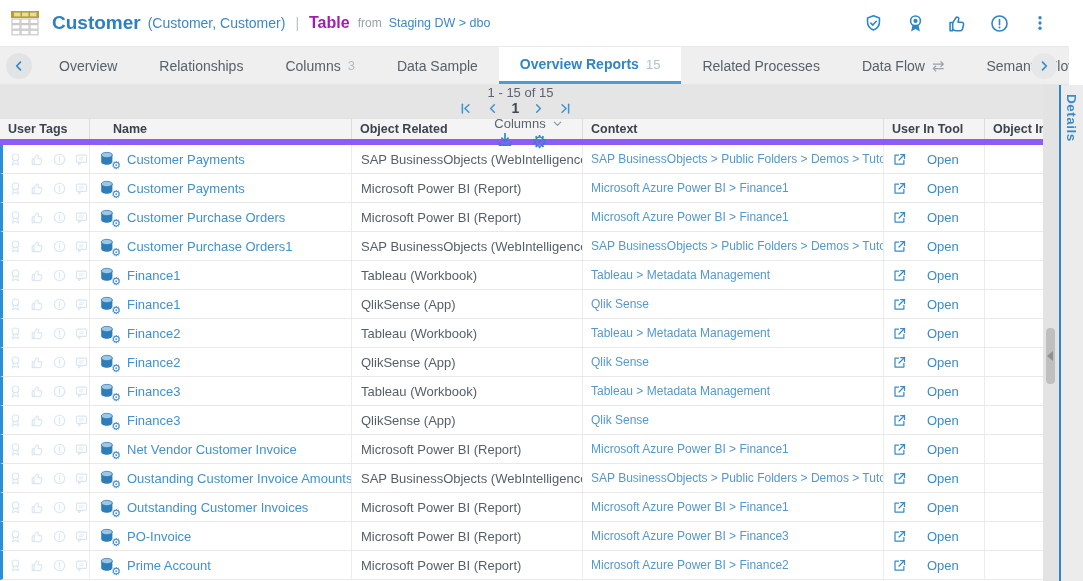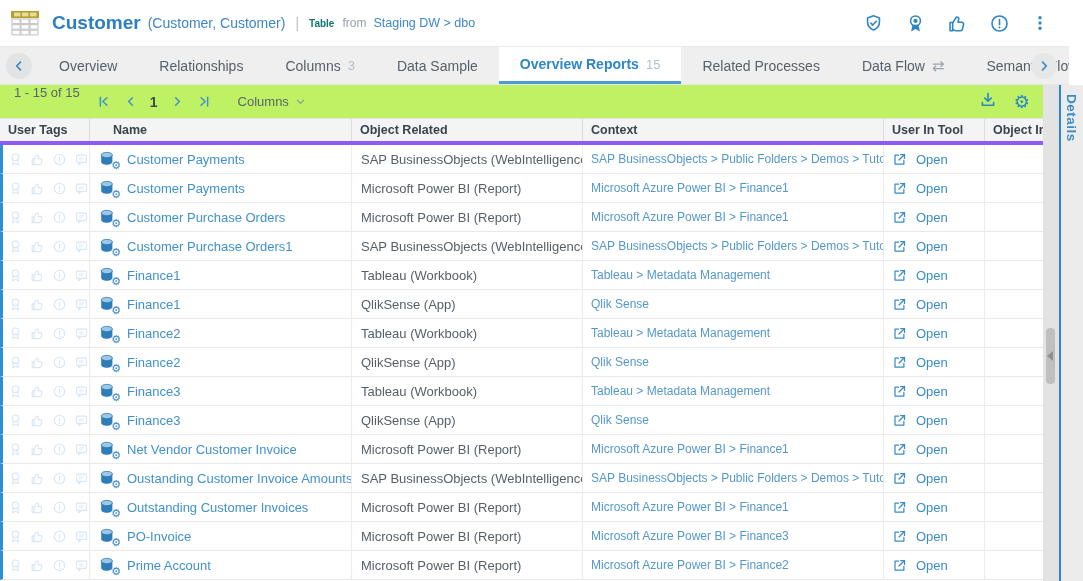--- a/index.html
+++ b/index.html
@@ -7,21 +7,21 @@
     font-family:"Liberation Sans", sans-serif; }
   .app { position:relative; width:1069px; height:581px; background:#fff; }
 
   
   .topbar { height:47px; display:flex; align-items:center; padding:0 12px 0 10px;
     border-bottom:1px solid #e8eaec; background:#fff; }
   .tbl-icon { width:30px; height:26px; margin-right:12px; flex:0 0 auto; }
   .title { color:#2e7fc0; font-size:19px; font-weight:bold; margin-right:7px; white-space:nowrap; }
   .subtitle { color:#3d87c6; font-size:14px; margin-right:10px; white-space:nowrap; }
   .tb-sep { color:#b9c1c8; font-size:14px; margin-right:10px; }
-  .type-label { color:#0f766e; font-size:10px; font-weight:bold; margin-right:8px; }
+  .type-label { color:#a21caf; font-size:16px; font-weight:bold; margin-right:8px; }
   .from-label { color:#97a1aa; font-size:12px; margin-right:7px; }
   .source-path { color:#3d87c6; font-size:12.5px; white-space:nowrap; }
   .tb-spacer { flex:1; }
   .tb-icons { display:flex; align-items:center; gap:21px; padding-right:8px; }
   .tb-icons svg { display:block; }
 
   
   .tabbar { position:relative; height:38px; background:#efefef; display:flex; align-items:stretch;
     border-bottom:1px solid #e6e6e6; }
   .scroll-btn { width:26px; height:26px; border-radius:50%; background:#e2e3e4;
@@ -31,33 +31,33 @@
   .tab { display:flex; align-items:center; padding:2px 21px; font-size:14px; color:#55616b;
     white-space:nowrap; cursor:pointer; }
   .tab .count { margin-left:7px; color:#b4bcc4; font-size:13px; }
   .tab .flow-icon { margin-left:7px; color:#9aa4ae; font-size:15px; }
   .tab.active { background:#fff; color:#2e86c6; font-weight:bold; border-bottom:3px solid #4a9cd6; }
   .tab.active .count { color:#a9c2d6; font-weight:normal; }
 
   
   .main { position:relative; width:1043px; height:496px; }
 
-  .toolbar { height:33px; display:flex; padding-left:14px; background:#bef264; font-size:13px; }
+  .toolbar { height:33px; display:flex; align-items:center; padding-left:14px; background:#e5e5e5; font-size:13px;flex-direction:column; }
   .range { color:#5a646e; margin-right:16px; }
   .pager { display:flex; align-items:center; gap:12px; margin-right:26px; }
   .pager .pbtn { cursor:pointer; display:flex; align-items:center; }
   .page-num { color:#3f4a54; font-weight:bold; font-size:14px; }
   .columns-dd { display:flex; align-items:center; gap:6px; color:#5a646e; cursor:pointer; }
   .toolbar-spacer { flex:1; }
   .toolbar-icons { display:flex; align-items:center; gap:17px; padding-right:13px; }
   .gear-glyph { color:#2e86c6; font-size:18px; line-height:1; cursor:pointer; }
 
   
   .thead { display:flex; height:27px; background:#f4f4f4; border-top:1px solid #e2e2e2;
-    border-bottom:4px solid #8b5cf6; }
+    border-bottom:6px solid #8b5cf6; }
   .th { display:flex; align-items:center; font-size:12.5px; font-weight:bold; color:#3a444e;
     border-right:1px solid #dddddd; overflow:hidden; white-space:nowrap; padding-left:8px; }
   .tbody { }
   .row { display:flex; height:29px; border-bottom:1px solid #e9e9e9; background:#fff;
     border-left:3px solid #2a8fd8; }
   .cell { display:flex; align-items:center; border-right:1px solid #ececec; overflow:hidden;
     white-space:nowrap; }
   .col-tags  { width:90px; }
   .row .col-tags { width:87px; } 
   .col-name  { width:262px; }
@@ -67,21 +67,21 @@
   .col-img   { width:58px; border-right:none; }
 
   .tagicons { display:flex; align-items:center; gap:7px; padding-left:5px; }
   .tagicons svg { display:block; }
   .name-link { color:#4191cc; font-size:13px; cursor:pointer; overflow:hidden; text-overflow:clip; }
   .rep-icon { position:relative; width:19px; height:17px; margin:0 8px 0 10px; flex:0 0 auto; }
   .rep-icon .gear-mini { position:absolute; right:-2px; bottom:-3px; font-size:11px; color:#3a86c8;
     text-shadow:0 0 2px #fff, 0 0 2px #fff; line-height:1; }
   .prof-text { color:#555f68; font-size:13px; padding-left:9px; }
   .ctx-link { color:#5598cb; font-size:12px; padding-left:8px; cursor:pointer; }
-  .open-link { display:flex; align-items:center; gap:9px; color:#3a8cc8; font-size:13px;
+  .open-link { display:flex; align-items:center; gap:20px; color:#3a8cc8; font-size:13px;
     padding-left:8px; cursor:pointer; }
 
   
   .divider-strip { position:absolute; left:1043px; top:85px; width:16px; height:496px; background:#e3e3e3; }
   .divider-handle { position:absolute; left:3px; top:243px; width:9px; height:56px; background:#bfbfbf;
     border-radius:4px; cursor:col-resize; }
   .divider-handle::after { content:""; position:absolute; left:1px; top:23px;
     border-top:5px solid transparent; border-bottom:5px solid transparent; border-right:6px solid #8f8f8f; }
   .blue-rule { position:absolute; left:1059px; top:85px; width:2px; height:496px; background:#2e86c6; }
   .details-strip { position:absolute; left:1061px; top:85px; width:22px; height:496px; background:#ececec;

